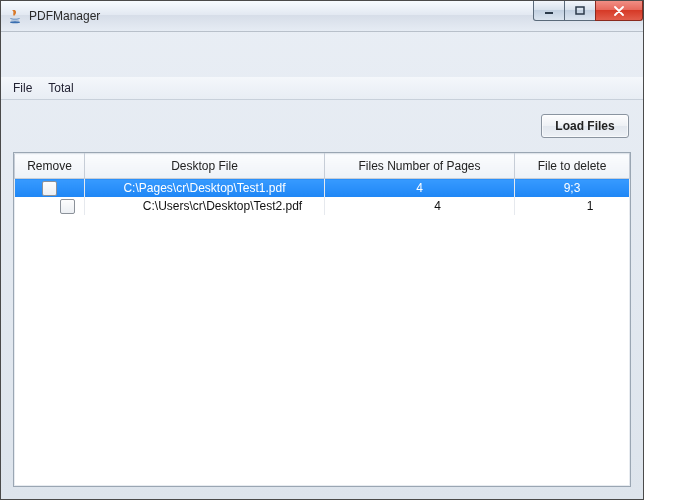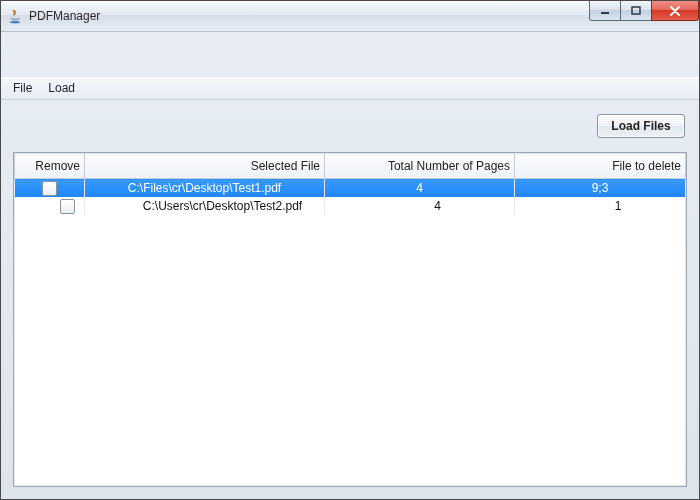--- a/index.html
+++ b/index.html
@@ -6,21 +6,21 @@
     margin: 0;
     padding: 0;
     width: 700px;
     height: 500px;
     font-family: "Segoe UI", Tahoma, sans-serif;
     font-size: 12px;
     background: #fff;
     overflow: hidden;
   }
   .window {
-    width: 700px;
+    width: 644px;
     height: 500px;
     border: 1px solid #4a4a4a;
     box-sizing: border-box;
     background: linear-gradient(to bottom, #e9eef5 0%, #dde4ec 100%);
     display: flex;
     flex-direction: column;
   }
   
   .titlebar {
     height: 30px;
@@ -129,22 +129,22 @@
     border-collapse: collapse;
     table-layout: fixed;
   }
   table.grid th {
     background: linear-gradient(to bottom, #fbfcfe 0%, #eef2f7 100%);
     border: 1px solid #c6cdd7;
     border-top: 1px solid #dfe4ea;
     font-weight: normal;
     font-size: 12px;
     color: #222;
-    padding: 3px 4px;
-    text-align: right;
+    padding: 3px 12px;
+    text-align: center;
     height: 18px;
   }
   table.grid td {
     border-right: 1px solid #e6e9ee;
     padding: 0 4px;
     height: 18px;
     font-size: 12px;
     color: #111;
     text-align: center;
     white-space: nowrap;
@@ -199,50 +199,50 @@
       <div class="win-btn close">
         <svg width="12" height="10">
             <path d="M2 1 L10 9 M10 1 L2 9" stroke="#fff" stroke-width="1.8" stroke-linecap="round"></path>
           </svg>
       </div>
     </div>
   </div>
 
   <div class="menubar">
     <span class="menu-item">File</span>
-    <span class="menu-item">Load</span>
+    <span class="menu-item">Total</span>
   </div>
 
   <div class="content">
 
     <div class="toolbar">
       <button class="btn bold">Load Files</button>
     </div>
 
     <div class="table-wrap">
       <table class="grid">
         <colgroup>
           <col class="c-remove">
             <col class="c-file">
             <col class="c-pages">
             <col class="c-del">
         </colgroup>
         <thead>
           <tr>
             <th>Remove</th>
-            <th>Selected File</th>
-            <th>Total Number of Pages</th>
+            <th>Desktop File</th>
+            <th>Files Number of Pages</th>
             <th>File to delete</th>
           </tr>
         </thead>
         <tbody id="tbody">
 
         <tr class="row-selected">
               <td><span class="chk-cell"></span></td>
-              <td>C:\Files\cr\Desktop\Test1.pdf</td>
+              <td>C:\Pages\cr\Desktop\Test1.pdf</td>
               <td>4</td>
               <td>9;3</td>
             </tr>
             <tr class="row-even">
               <td><span class="chk-cell"></span></td>
               <td>C:\Users\cr\Desktop\Test2.pdf</td>
               <td>4</td>
               <td>1</td>
             </tr>
           </tbody>

